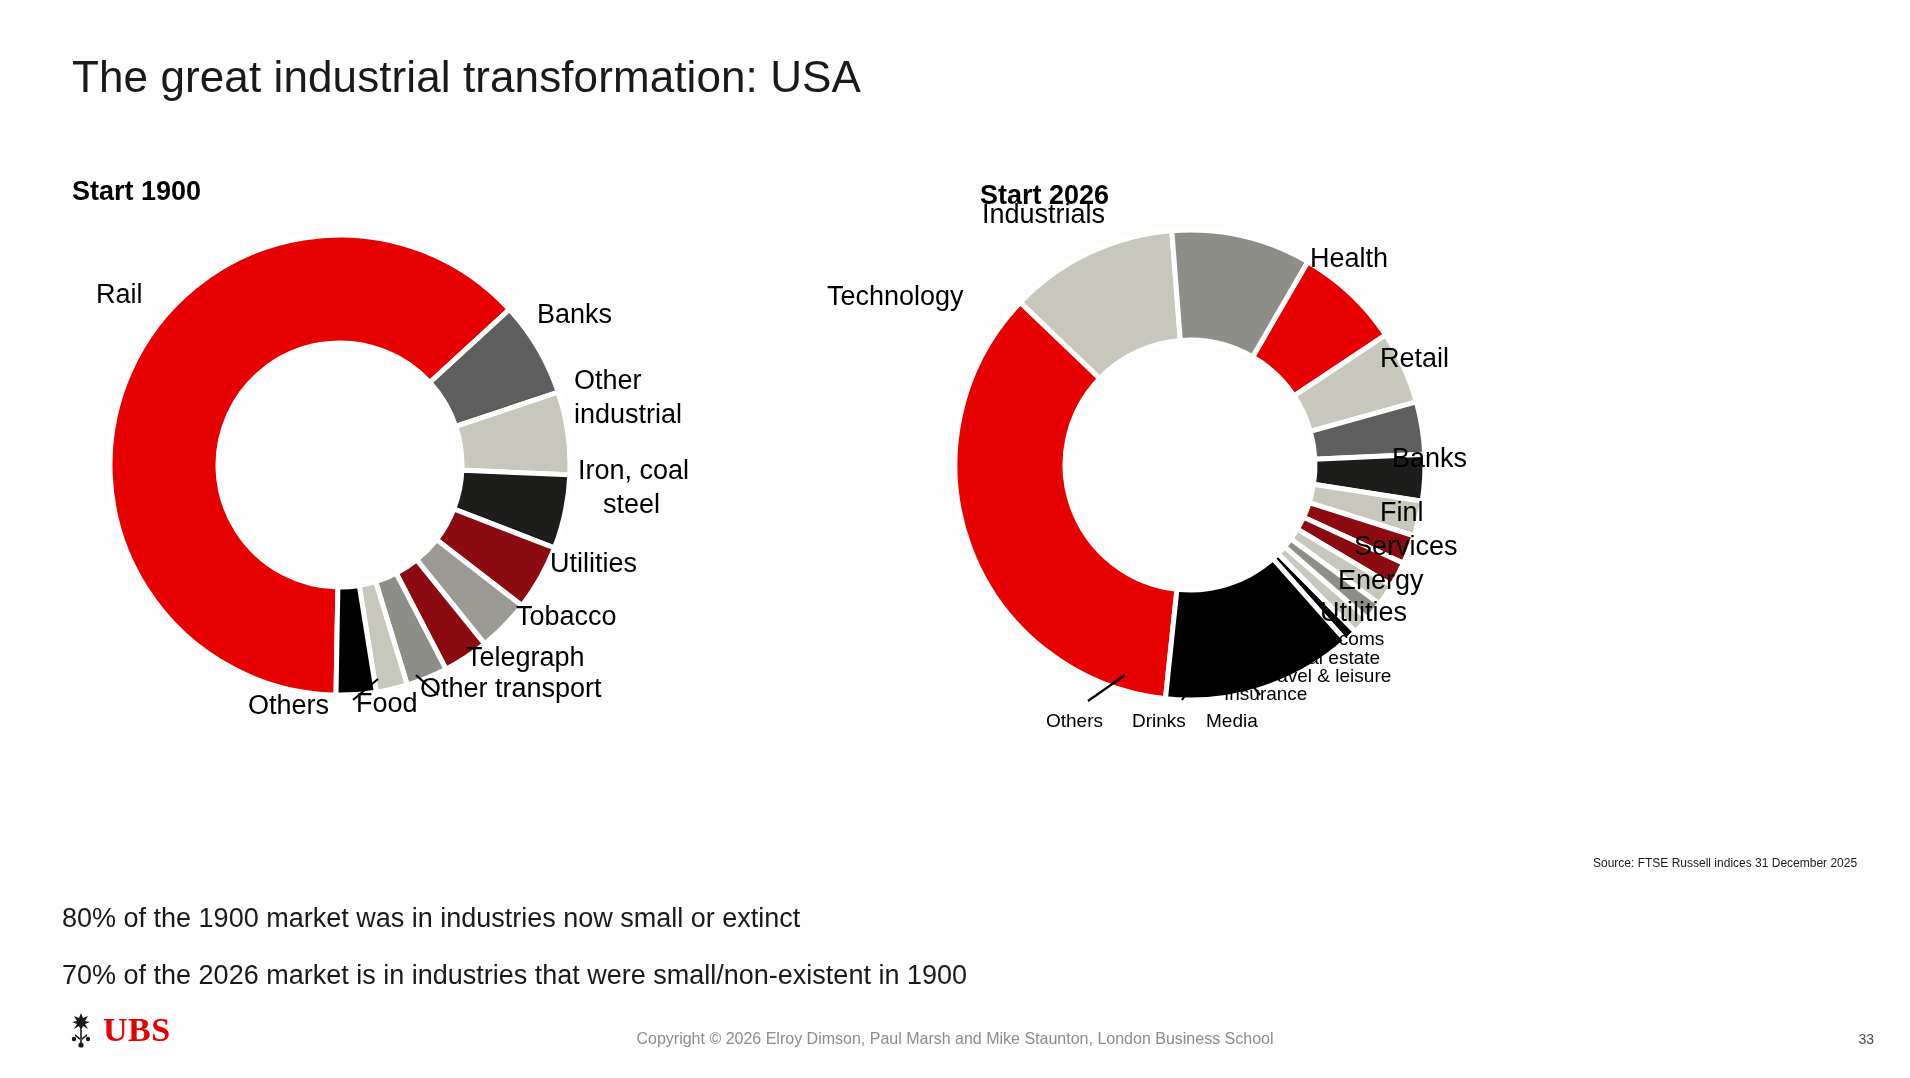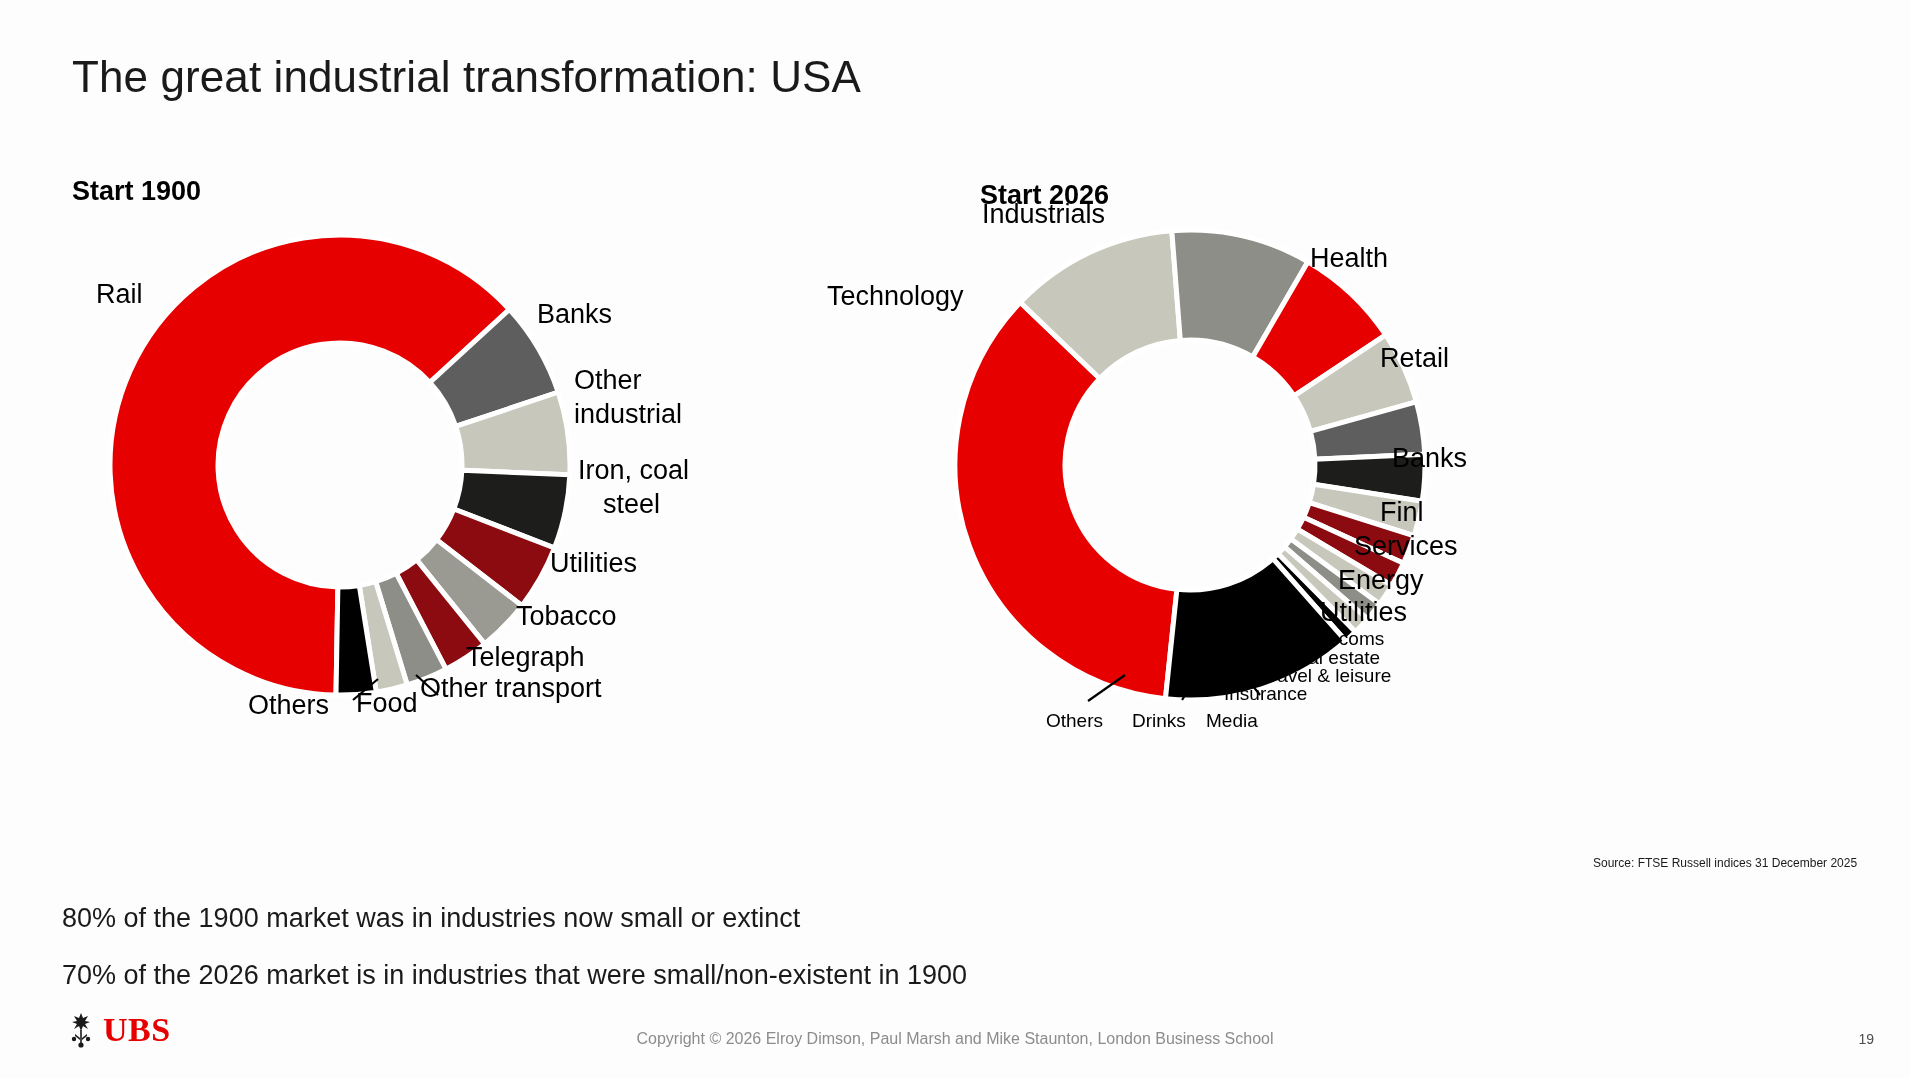--- a/index.html
+++ b/index.html
@@ -176,15 +176,15 @@
         <path d="M21 22 l-5 4 v2 l5 -4 z"></path>
         <circle cx="15" cy="33" r="2.6"></circle>
         <circle cx="8" cy="27" r="2.2"></circle>
         <circle cx="22" cy="27" r="2.2"></circle>
       </g>
     </svg>
     <span id="ubs-wordmark">UBS</span>
   </div>
 
   <div id="footer-copyright">Copyright © 2026 Elroy Dimson, Paul Marsh and Mike Staunton, London Business School</div>
-  <div id="page-number">19</div>
+  <div id="page-number">33</div>
 
 </div>
 
 </body></html>

